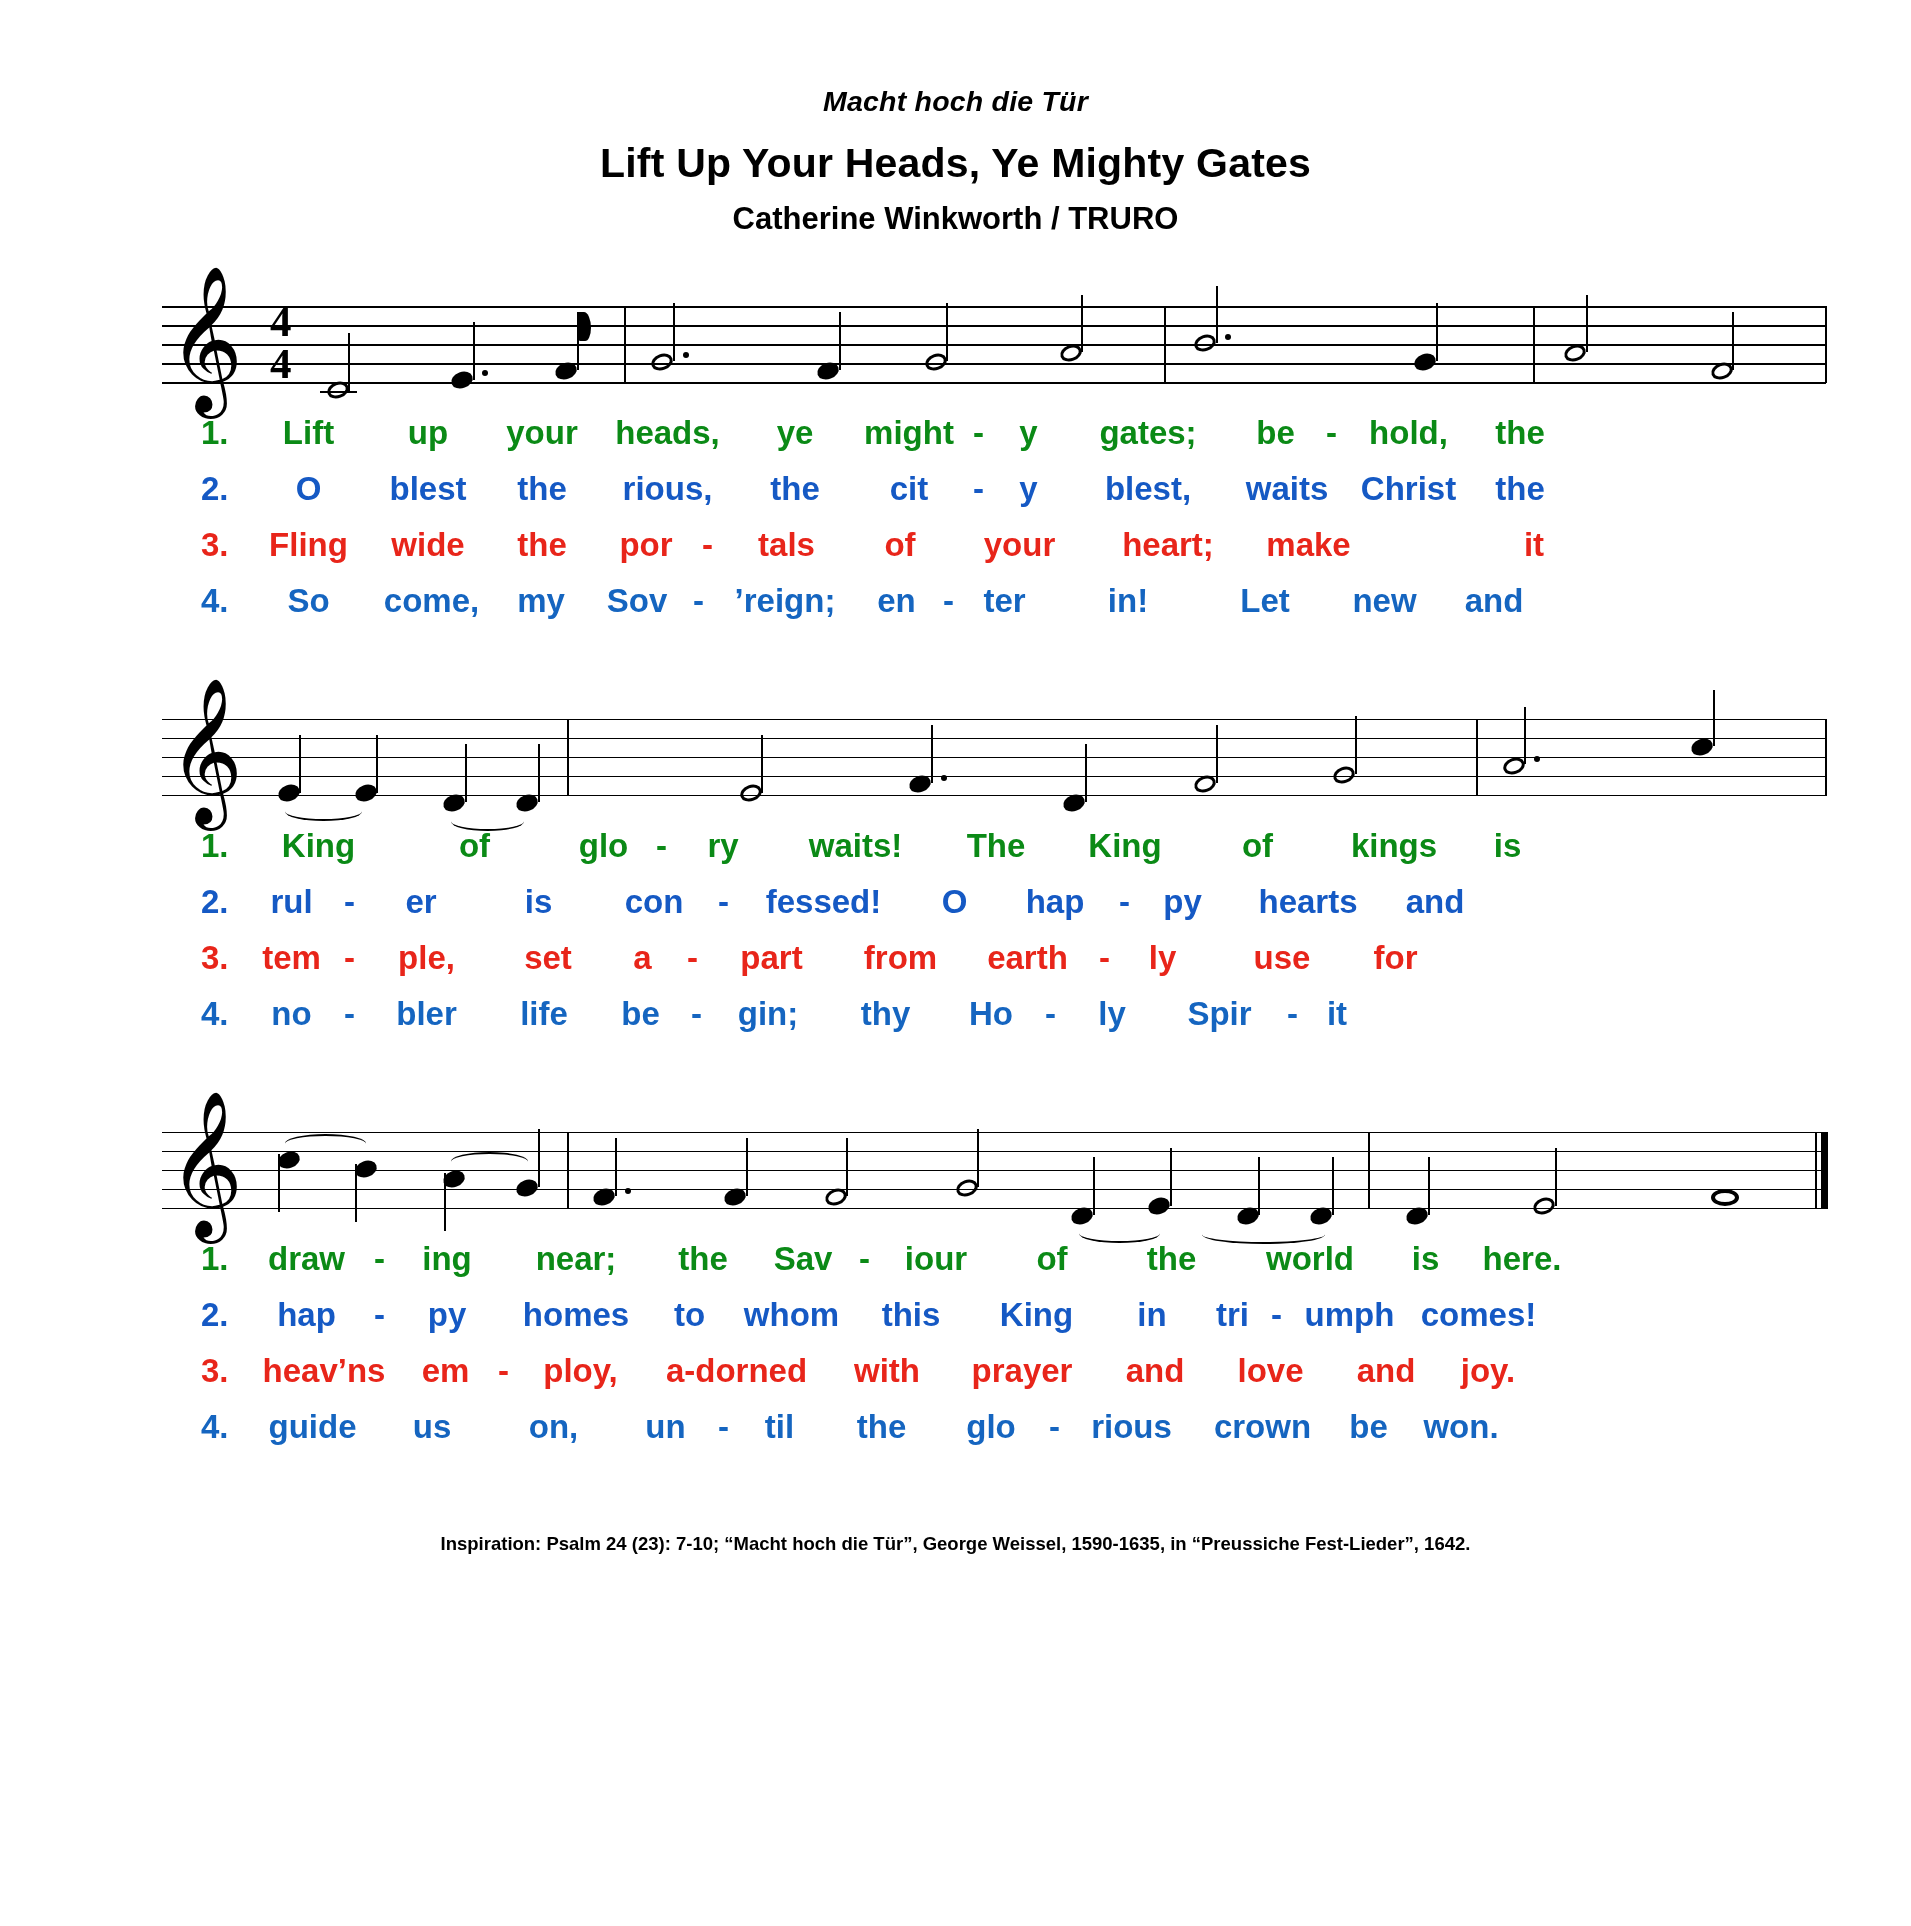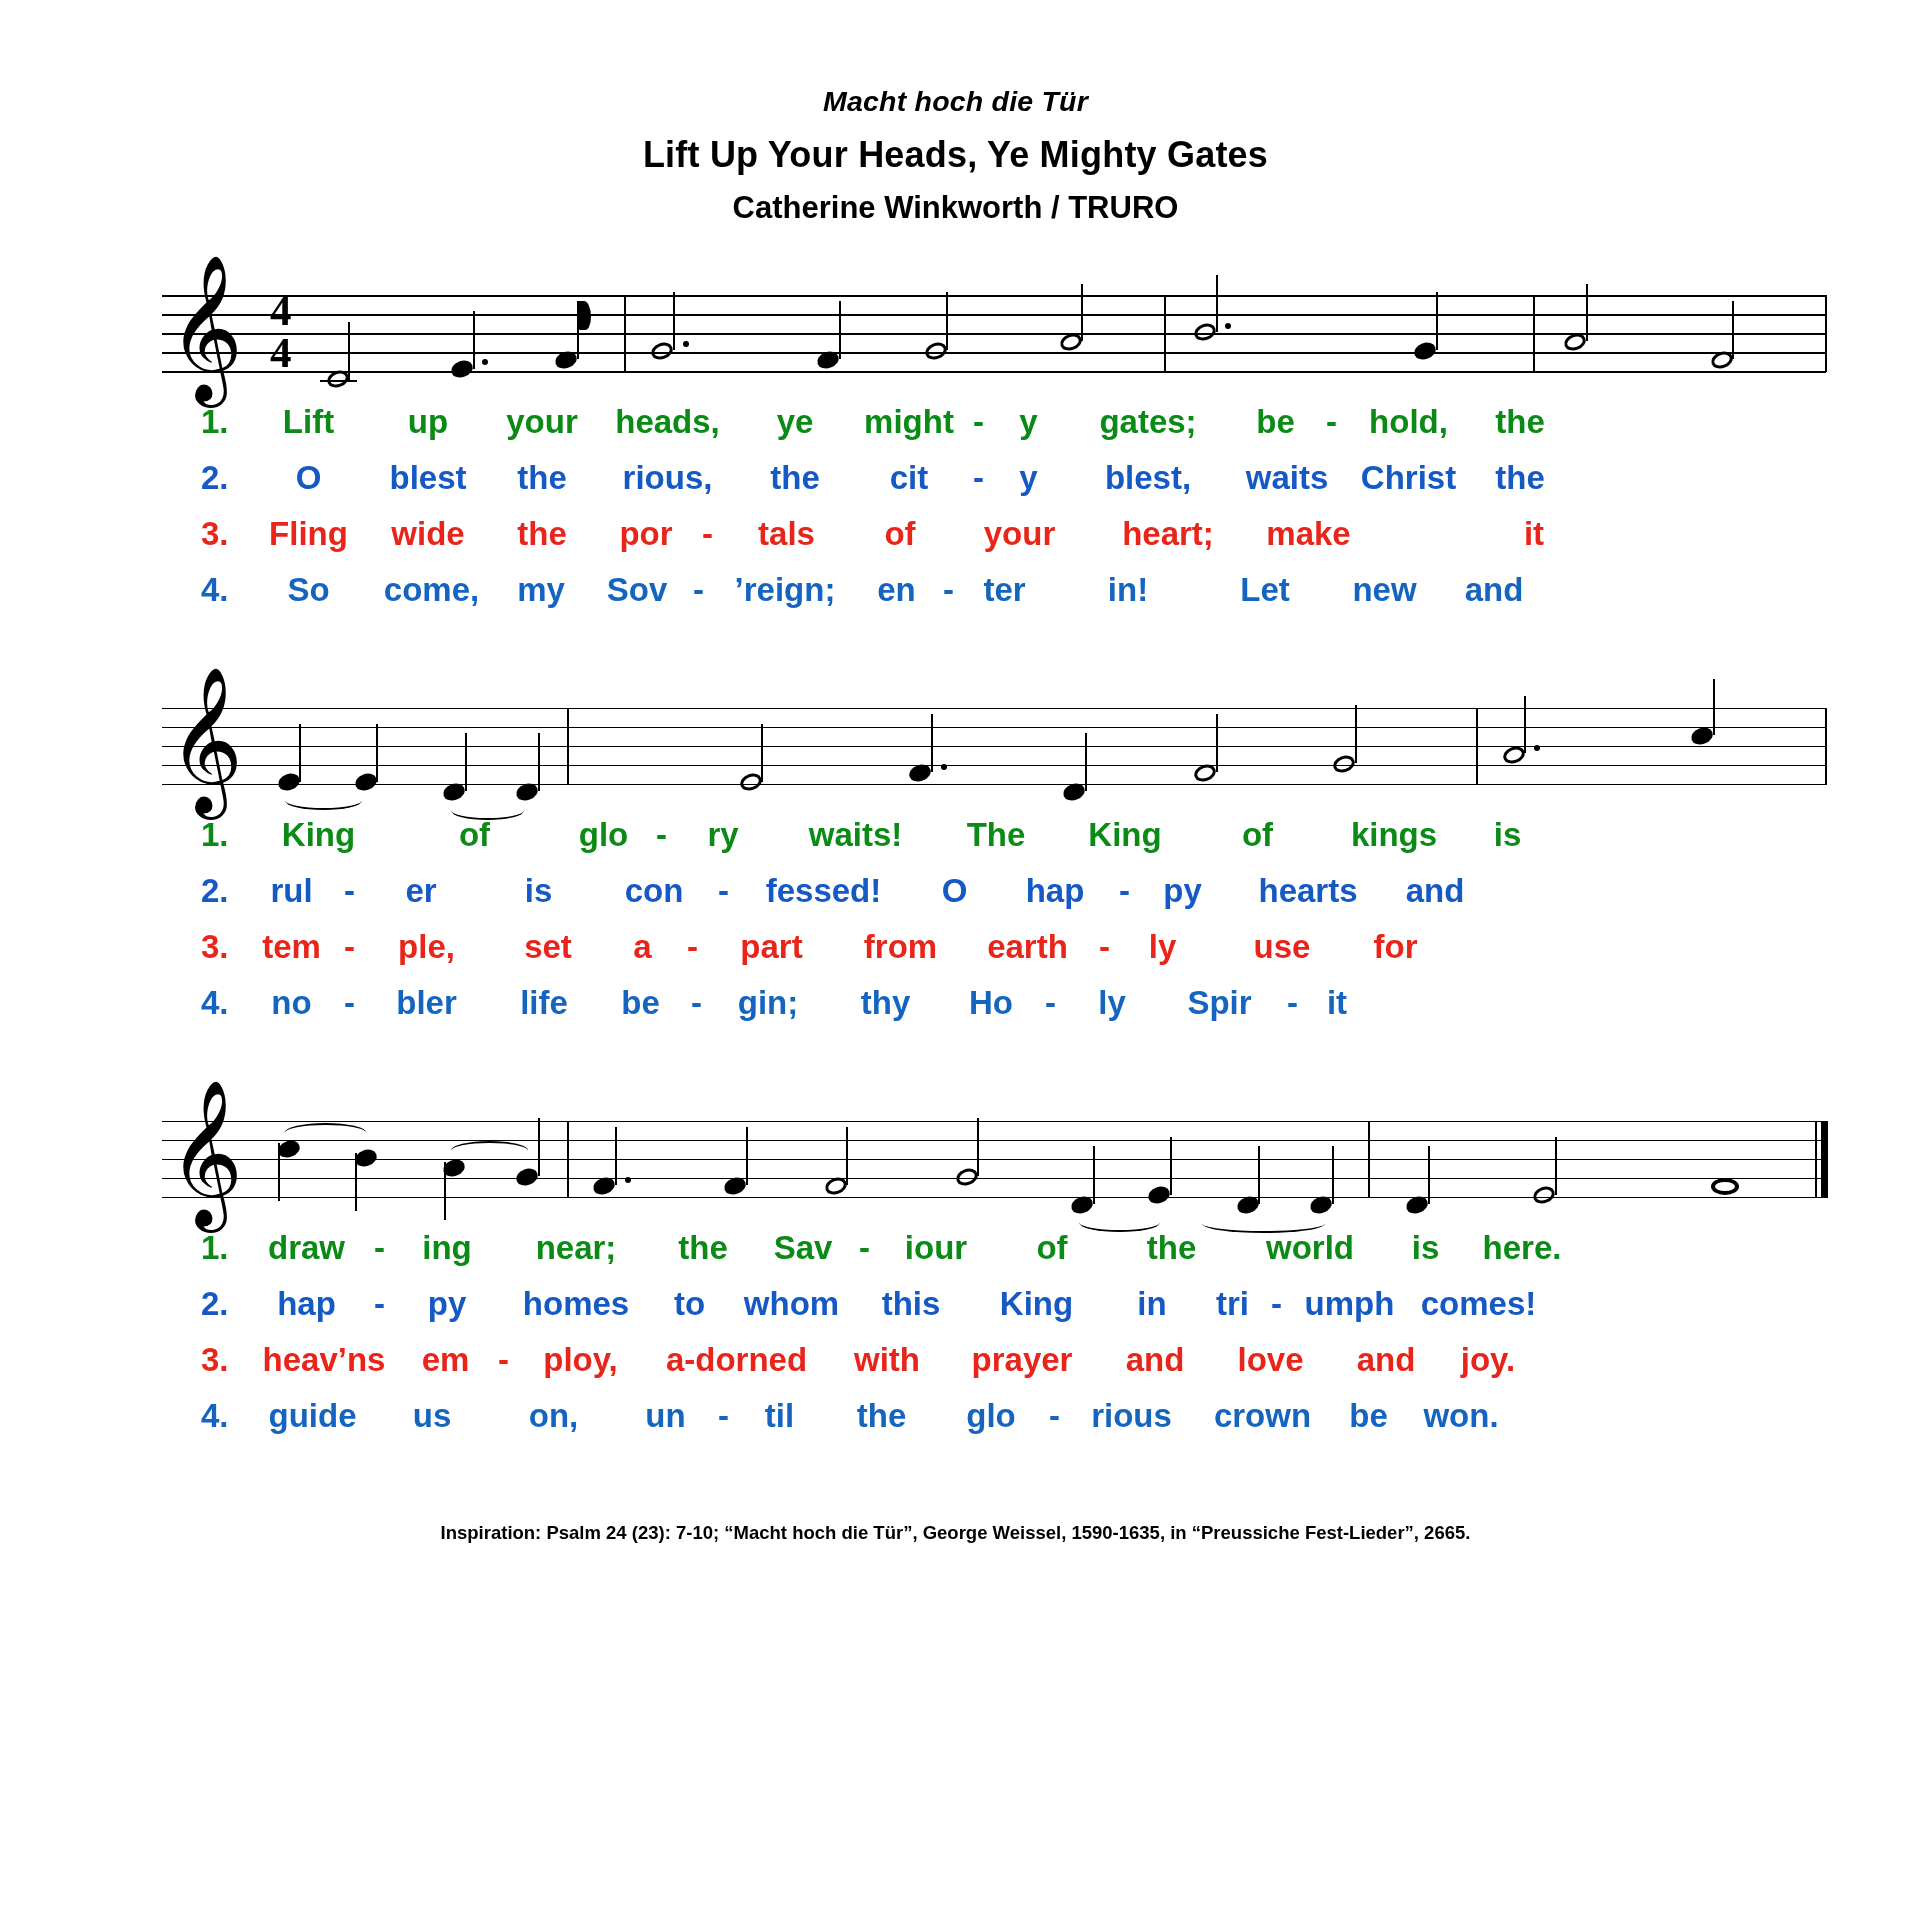--- a/index.html
+++ b/index.html
@@ -29,22 +29,22 @@
     padding-top: 85px;
   }
   .subtitle-top {
     font-style: italic;
     font-weight: bold;
     font-size: 28.5px;
     letter-spacing: 0.2px;
   }
   .main-title {
     font-weight: bold;
-    font-size: 36px;
-    margin-top: 16px;
+    font-size: 41px;
+    margin-top: 22px;
     letter-spacing: 0.2px;
   }
   .byline {
     font-weight: bold;
     font-size: 31px;
     margin-top: 14px;
   }
 
   
   .system {
@@ -603,17 +603,17 @@
         <span class="syl" style="width:27px">-</span>
         <span class="syl" style="width:127px">rious</span>
         <span class="syl" style="width:135px">crown</span>
         <span class="syl" style="width:77px">be</span>
         <span class="syl" style="width:108px">won.</span>
       </div>
     </div>
   </div>
 
   <div class="credits">
-    <div>Inspiration:  Psalm 24 (23): 7-10; “Macht hoch die Tür”, George Weissel, 1590-1635, in “Preussiche Fest-Lieder”, 2665.</div>
+    <div>Inspiration:  Psalm 24 (23): 7-10; “Macht hoch die Tür”, George Weissel, 1590-1635, in “Preussiche Fest-Lieder”, 1642.</div>
   </div>
 
 </div>
 
 
 </body></html>

